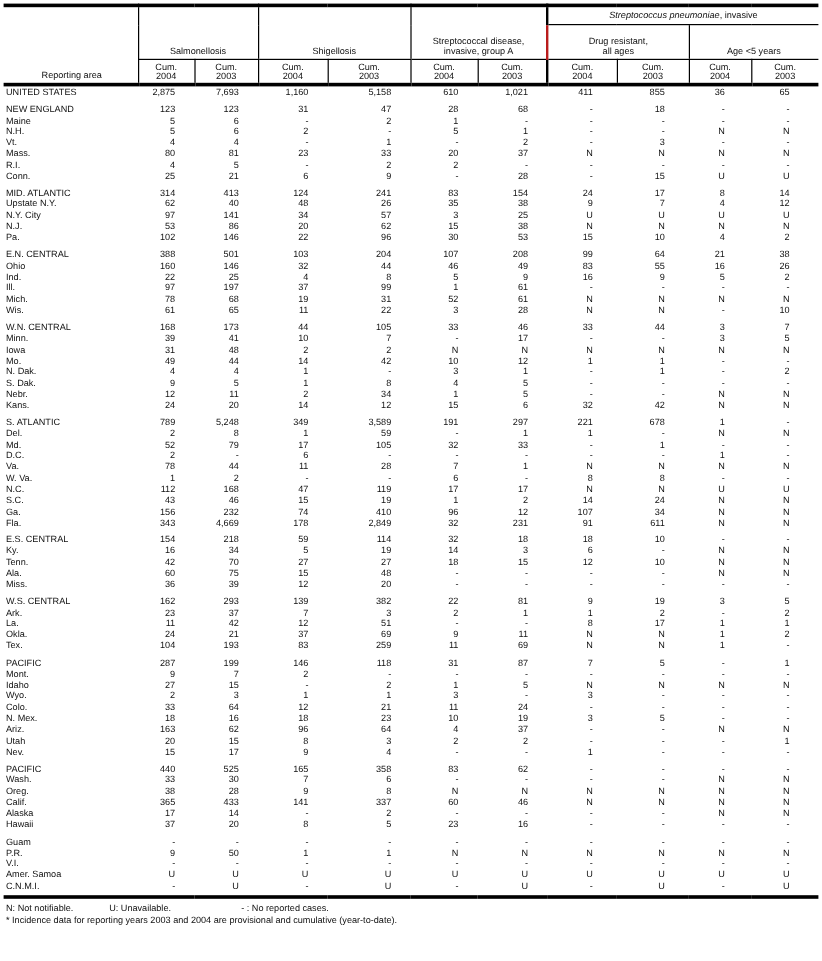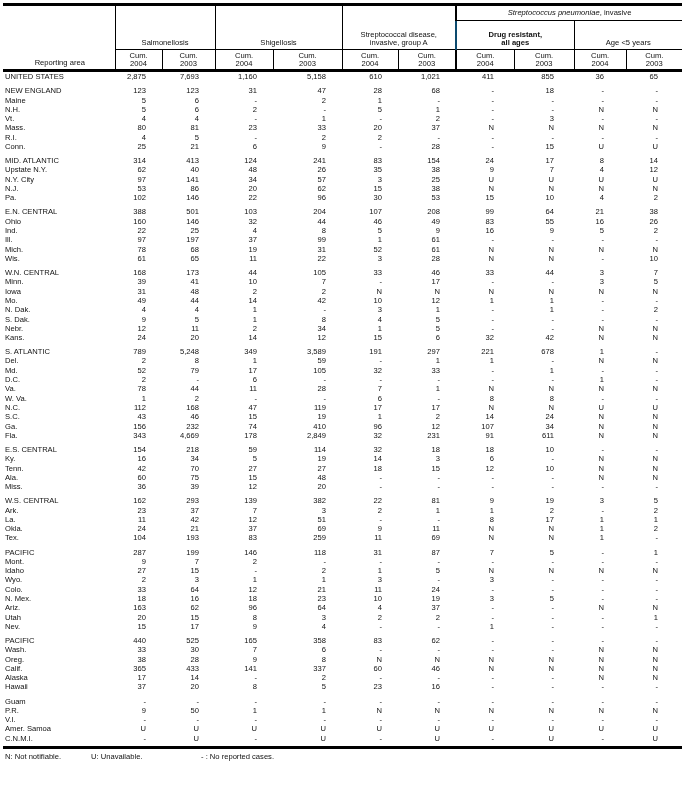--- a/index.html
+++ b/index.html
@@ -39,21 +39,21 @@
   }
   th.grp {
     vertical-align: bottom; border-bottom: 1px solid #000;
     border-left: 1px solid #000; padding-bottom: 2px; margin-left: 31px;
   }
   th.super {
     height: 14px; vertical-align: middle;
     border-bottom: 1px solid #000; border-left: 2px solid #000;
   }
   th.super i { font-style: italic; }
-  th.grp.bl2 { border-left: 2px solid #0c4a6e; font-weight: bold; }
+  th.grp.bl2 { border-left: 2px solid #b91c1c; }
   tr.row2 th.grp { height: 26px; }
   tr.cum th {
     border-left: 1px solid #000; border-bottom: 3px solid #000;
     vertical-align: middle; line-height: 7.6px; padding: 2px 0 2px 0;
   }
   tr.cum th.bl2 { border-left-width: 2px; }
 
   tbody td {
     font-size: 7.6px; line-height: 9.3px; padding: 0;
     white-space: nowrap; color: #111;
@@ -1049,15 +1049,16 @@
           <td class="val">U</td>
         </tr>
         <tr class="endpad">
           <td colspan="11"></td>
         </tr>
       </tbody>
   </table>
 
   <div class="footnotes">
     <div class="fn-legend"><span class="fn1">N: Not notifiable.</span><span class="fn2">U: Unavailable.</span><span>- : No reported cases.</span></div>
+    <div>* Incidence data for reporting years 2003 and 2004 are provisional and cumulative (year-to-date).</div>
   </div>
 
 </div>
 
 </body></html>

